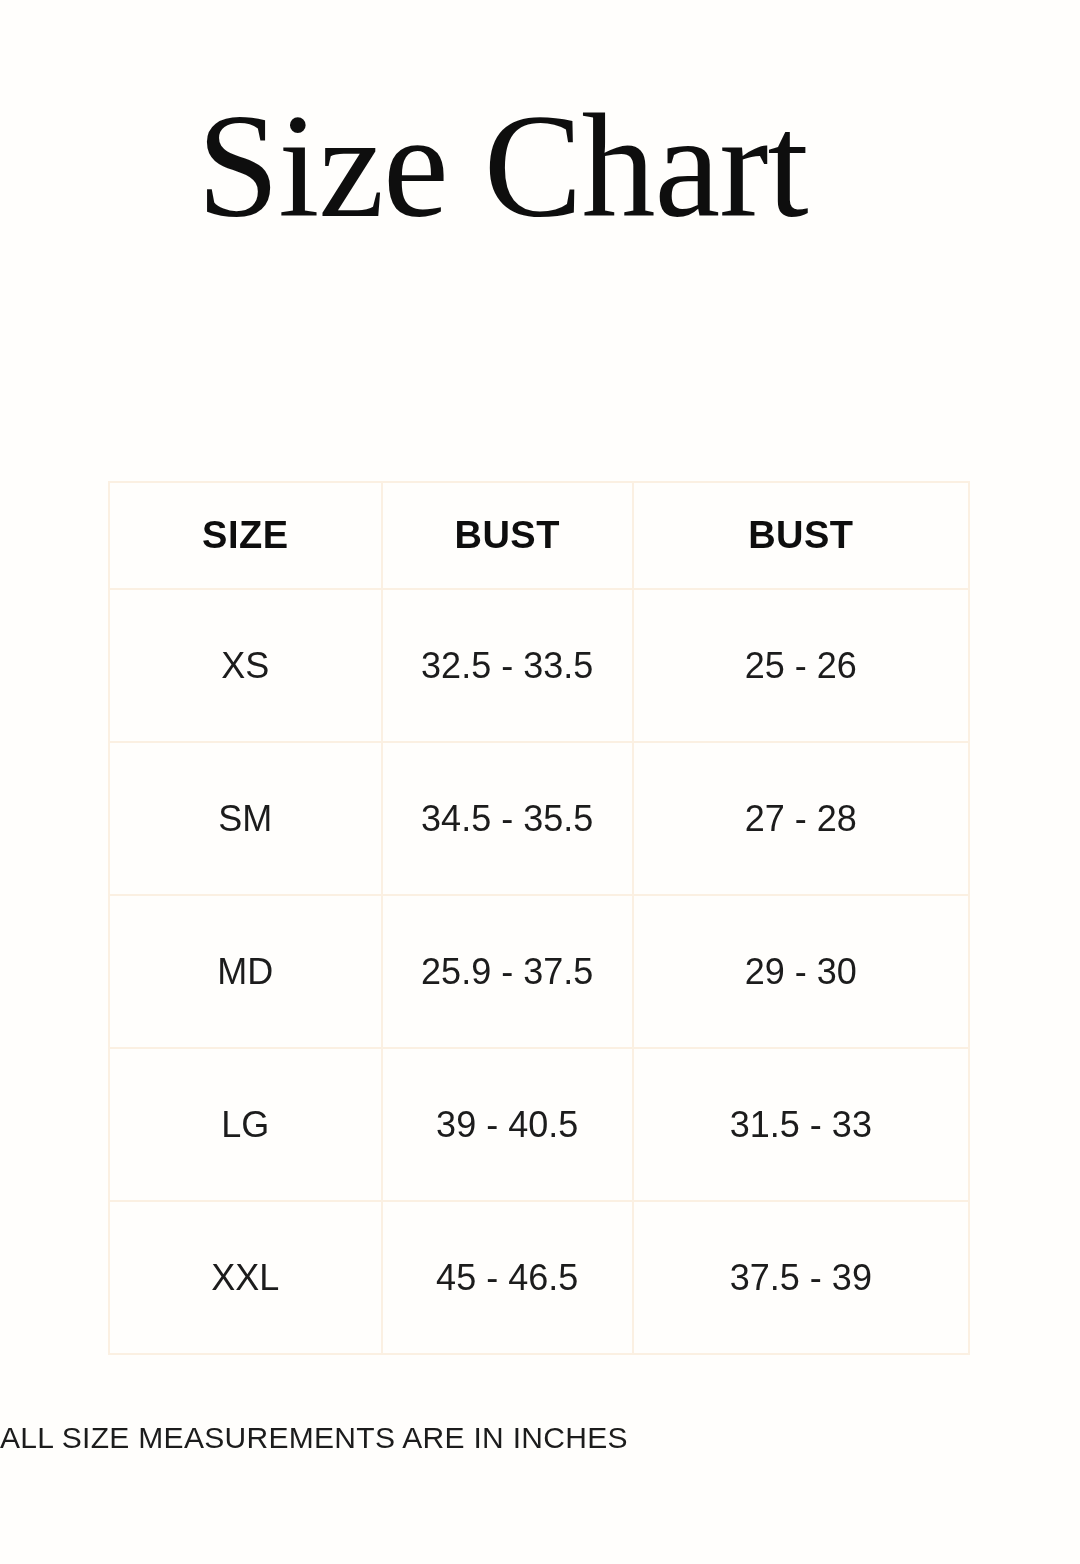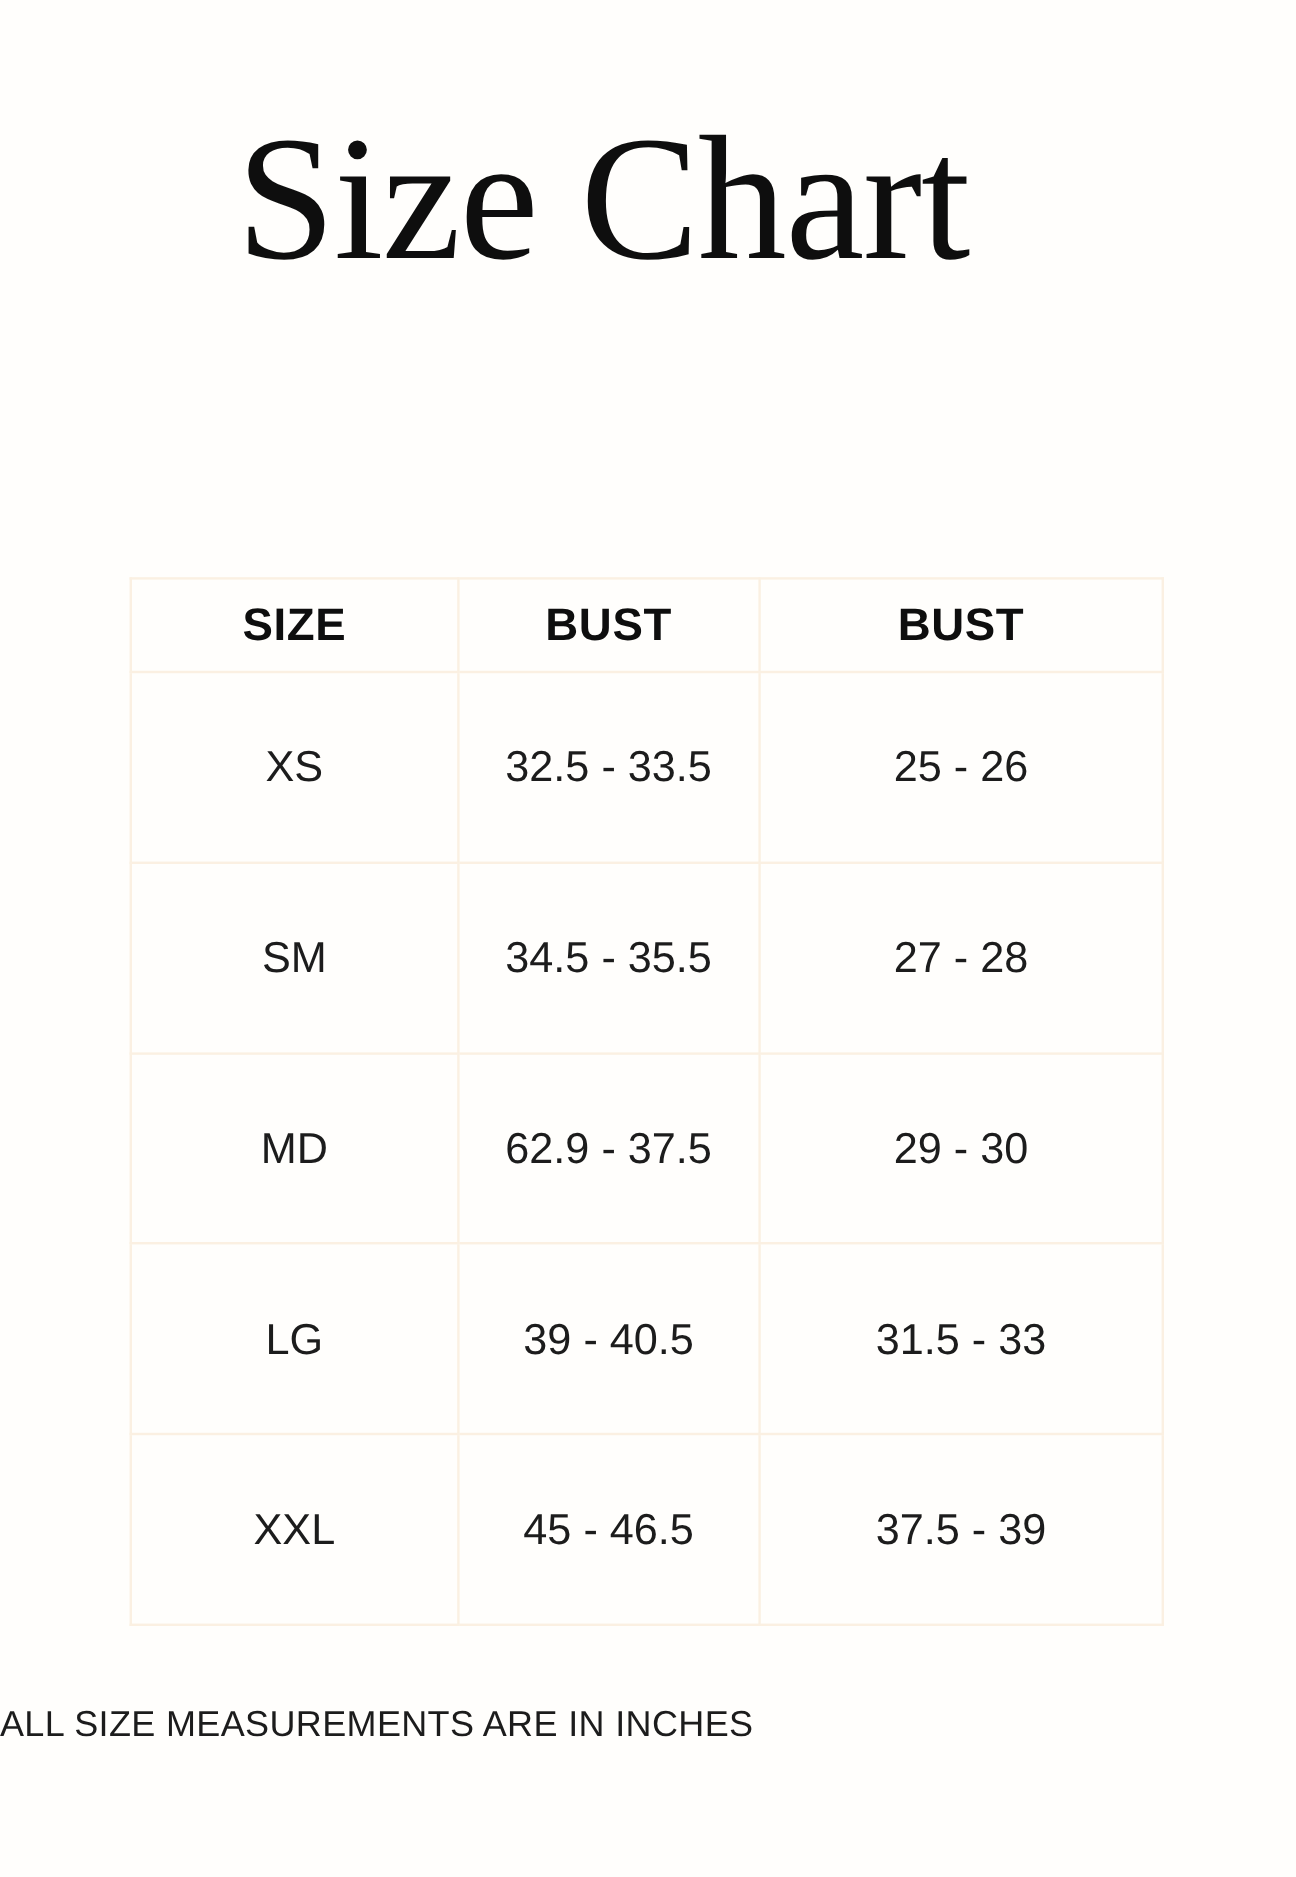--- a/index.html
+++ b/index.html
@@ -45,21 +45,21 @@
     table-layout:fixed;
   }
   .size-table th,
   .size-table td{
     border:2px solid var(--border);
     text-align:center;
     vertical-align:middle;
     background:var(--background);
   }
   .size-table thead tr{
-    height:78px;
+    height:107px;
     margin-left:15px;
   }
   .size-table th{
     font-size:38px;
     font-weight:700;
     letter-spacing:0.5px;
     color:var(--ink);
   }
   .size-table td{
     font-size:36px;
@@ -104,21 +104,21 @@
         <td>32.5 - 33.5</td>
         <td>25 - 26</td>
       </tr>
       <tr>
         <td>SM</td>
         <td>34.5 - 35.5</td>
         <td>27 - 28</td>
       </tr>
       <tr>
         <td>MD</td>
-        <td>62.9 - 37.5</td>
+        <td>25.9 - 37.5</td>
         <td>29 - 30</td>
       </tr>
       <tr>
         <td>LG</td>
         <td>39 - 40.5</td>
         <td>31.5 - 33</td>
       </tr>
       <tr>
         <td>XXL</td>
         <td>45 - 46.5</td>

